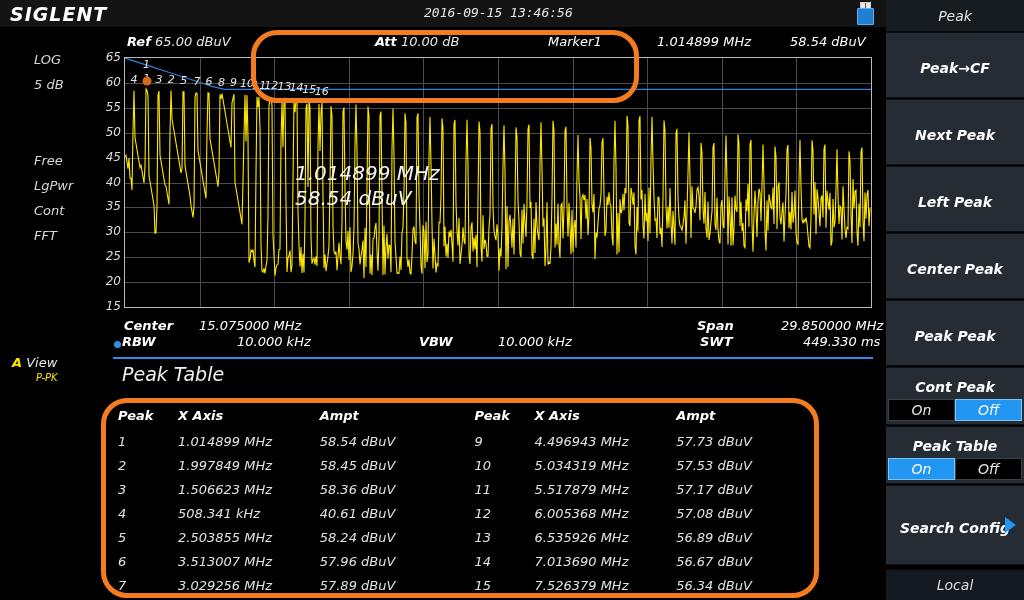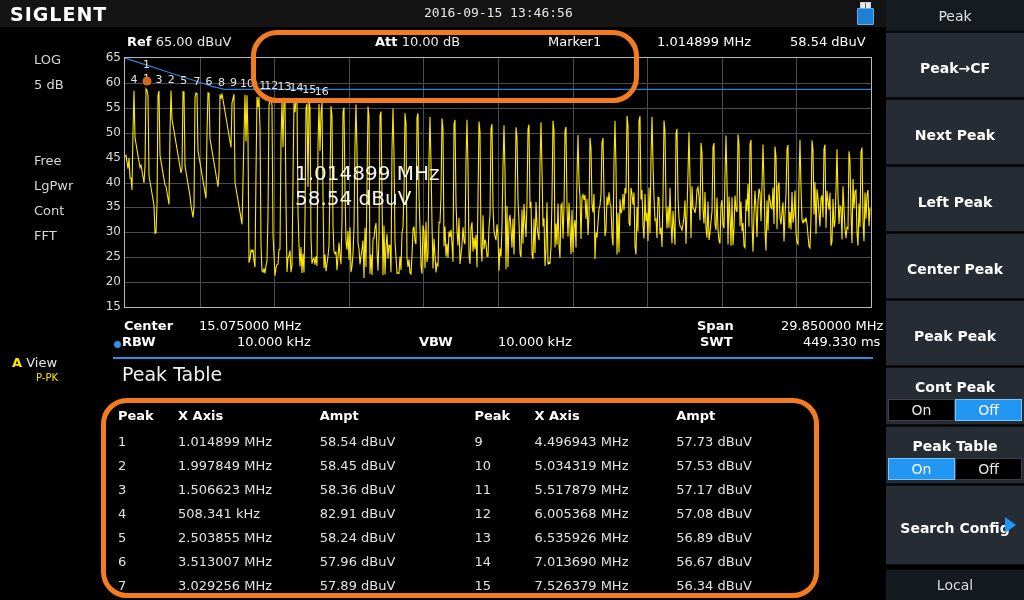--- a/index.html
+++ b/index.html
@@ -1,20 +1,20 @@
 <!DOCTYPE html>
 <html><head>
 <meta charset="utf-8">
 <style>
   html,body{margin:0;padding:0;background:#000;}
   body{width:1024px;height:600px;overflow:hidden;
        font-family:"DejaVu Sans","Liberation Sans",sans-serif;
        color:#e8e8e8;position:relative;}
 
-  .screen{position:absolute;left:0;top:0;width:1024px;height:572px;background:#000;}
+  .screen{position:absolute;left:0;top:0;width:1024px;height:572px;background:#000;font-style:italic;}
 
   
   .titlebar{position:absolute;left:0;top:0;width:1024px;height:27px;
             background:#141414;border-bottom:1px solid #000;}
   .logo{position:absolute;left:10px;top:3px;font-size:19px;font-weight:bold;
         letter-spacing:1px;color:#ffffff;font-family:"DejaVu Sans",sans-serif;}
   .datetime{position:absolute;left:424px;top:5px;font-size:13px;color:#e6e6e6;
             font-family:"DejaVu Sans Mono","Liberation Mono",monospace;letter-spacing:0px;}
   .usb-icon{position:absolute;left:857px;top:2px;width:17px;height:23px;}
   .usb-body{position:absolute;left:0;top:6px;width:17px;height:17px;background:#1f7fd0;
@@ -270,21 +270,21 @@
             <td class="c-x">1.506623 MHz</td>
             <td class="c-a">58.36 dBuV</td>
             <td class="c-gap"></td>
             <td class="c-pk">11</td>
             <td class="c-x">5.517879 MHz</td>
             <td class="c-a">57.17 dBuV</td>
           </tr>
           <tr>
             <td class="c-pk">4</td>
             <td class="c-x">508.341 kHz</td>
-            <td class="c-a">82.91 dBuV</td>
+            <td class="c-a">40.61 dBuV</td>
             <td class="c-gap"></td>
             <td class="c-pk">12</td>
             <td class="c-x">6.005368 MHz</td>
             <td class="c-a">57.08 dBuV</td>
           </tr>
           <tr>
             <td class="c-pk">5</td>
             <td class="c-x">2.503855 MHz</td>
             <td class="c-a">58.24 dBuV</td>
             <td class="c-gap"></td>

